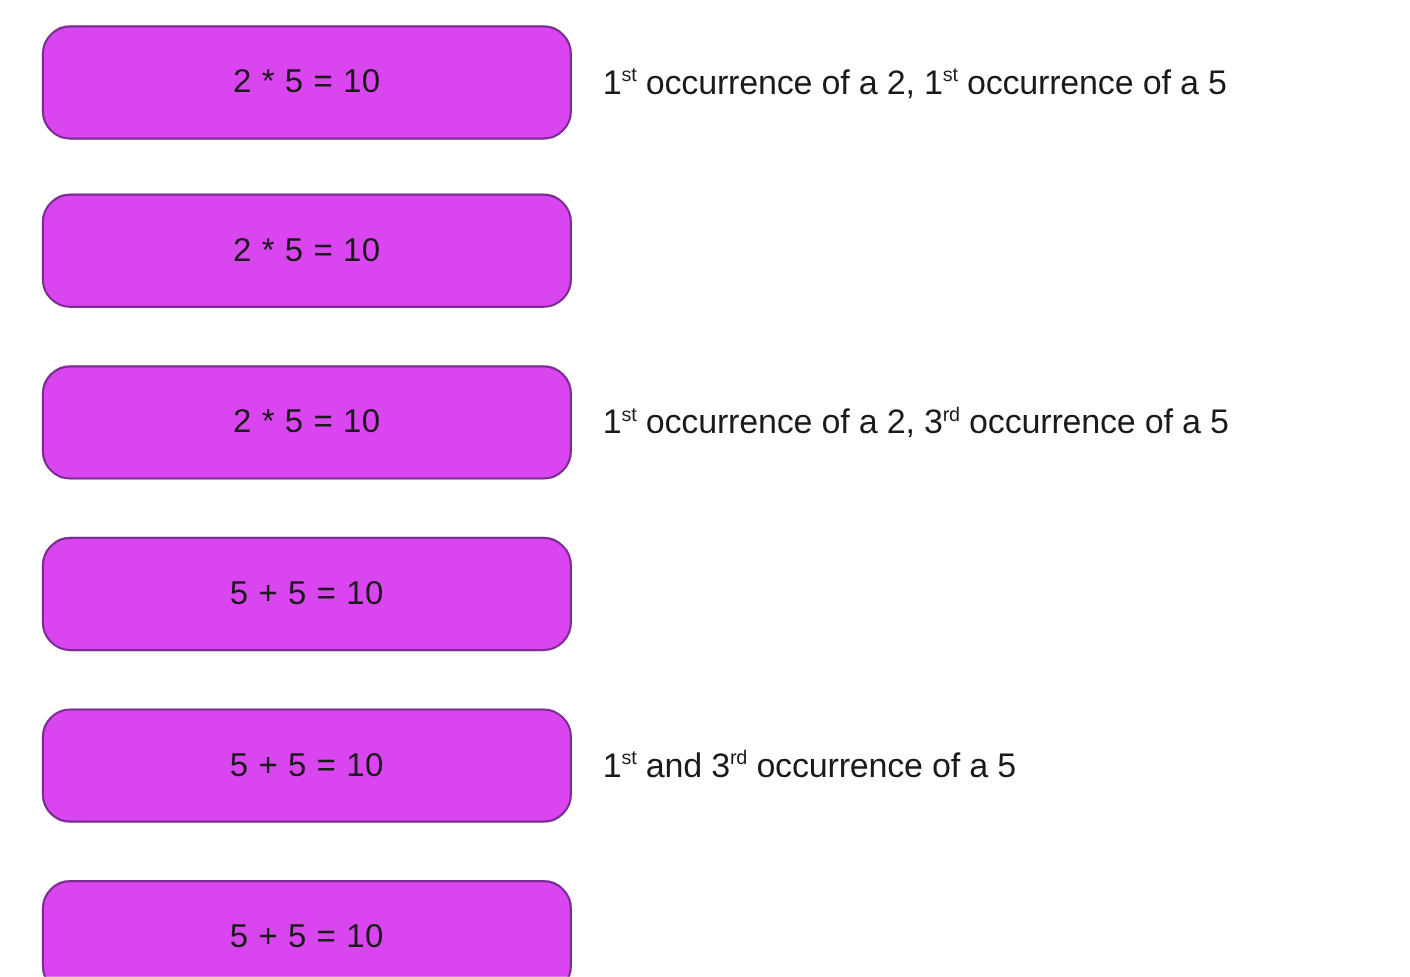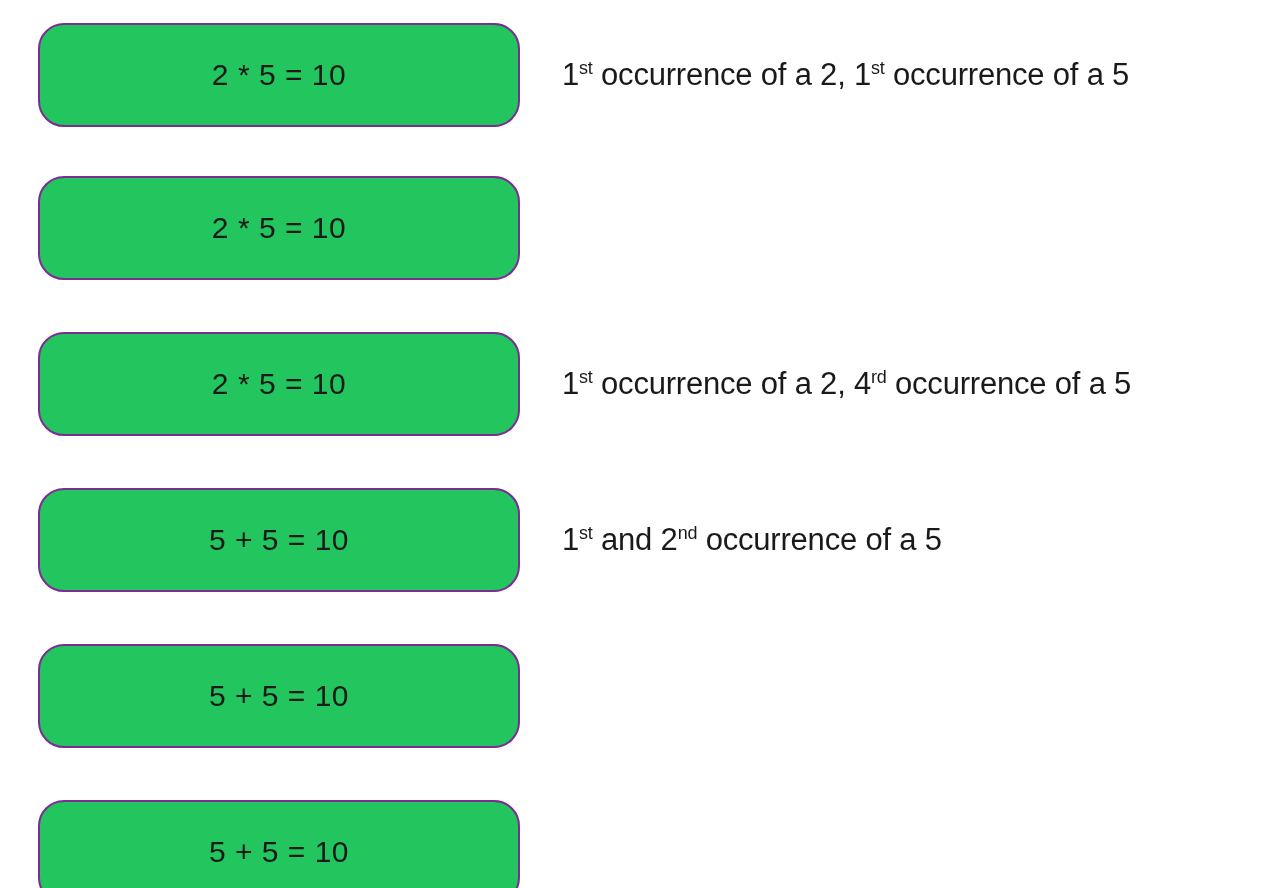--- a/index.html
+++ b/index.html
@@ -41,35 +41,35 @@
   }
   .expr-box {
     width: 482px;
     height: 104px;
     border: 2.5px solid #7B2D94;
     border-radius: 26px;
     display: flex;
     align-items: center;
     justify-content: center;
     box-sizing: border-box;
-    background: #22c55e;
+    background: #d946ef;
   }
   .expr-text {
     font-size: 30px;
     font-weight: 400;
     color: #1a1a1a;
     letter-spacing: 0.5px;
     white-space: nowrap;
   }
   .desc-cell {
     flex: 1;
     display: flex;
     align-items: center;
     box-sizing: border-box;
-    padding-left: 42px;
+    padding-left: 28px;
   }
   .desc-text {
     font-size: 31px;
     font-weight: 400;
     color: #1a1a1a;
     white-space: nowrap;
     letter-spacing: -0.2px;
   }
   .desc-text sup {
     font-size: 0.58em;
@@ -101,44 +101,44 @@
     </div>
   </div>
 
   <div class="row">
     <div class="box-cell">
       <div class="expr-box">
         <span class="expr-text">2 * 5 = 10</span>
       </div>
     </div>
     <div class="desc-cell">
-      <span class="desc-text"><span>1</span><sup>st</sup><span> occurrence of a 2, 4</span><sup>rd</sup><span> occurrence of a 5</span></span>
-    </div>
-  </div>
-
-  <div class="row">
-    <div class="box-cell">
-      <div class="expr-box">
-        <span class="expr-text">5 + 5 = 10</span>
-      </div>
-    </div>
-    <div class="desc-cell">
-      <span class="desc-text"><span>1</span><sup>st</sup><span> and 2</span><sup>nd</sup><span> occurrence of a 5</span></span>
+      <span class="desc-text"><span>1</span><sup>st</sup><span> occurrence of a 2, 3</span><sup>rd</sup><span> occurrence of a 5</span></span>
     </div>
   </div>
 
   <div class="row">
     <div class="box-cell">
       <div class="expr-box">
         <span class="expr-text">5 + 5 = 10</span>
       </div>
     </div>
   </div>
 
   <div class="row">
     <div class="box-cell">
       <div class="expr-box">
         <span class="expr-text">5 + 5 = 10</span>
       </div>
     </div>
+    <div class="desc-cell">
+      <span class="desc-text"><span>1</span><sup>st</sup><span> and 3</span><sup>rd</sup><span> occurrence of a 5</span></span>
+    </div>
+  </div>
+
+  <div class="row">
+    <div class="box-cell">
+      <div class="expr-box">
+        <span class="expr-text">5 + 5 = 10</span>
+      </div>
+    </div>
   </div>
 
 </div>
 
 </body></html>

